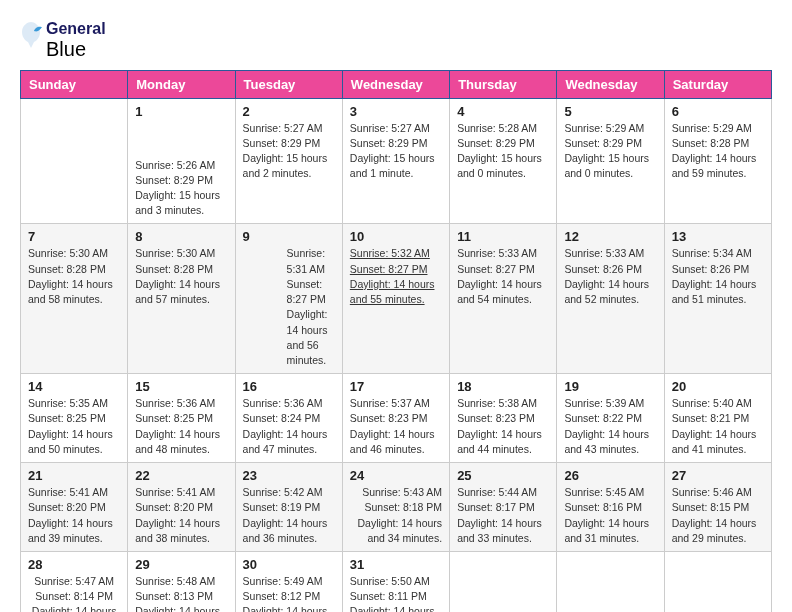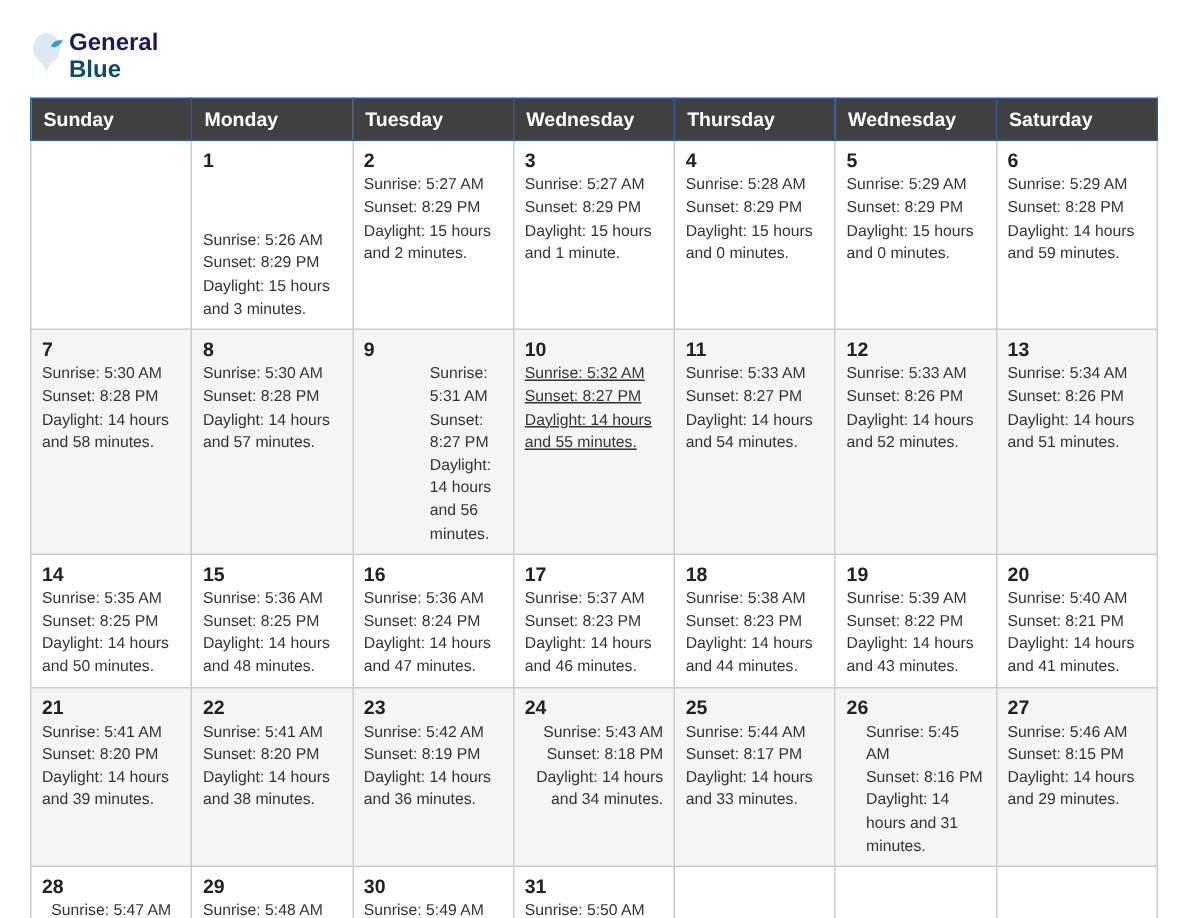--- a/index.html
+++ b/index.html
@@ -33,21 +33,21 @@
       font-size: 16px;
       color: #333;
       margin-top: 2px;
     }
     .calendar {
       width: 100%;
       border-collapse: collapse;
       border: 1px solid #ccc;
     }
     .calendar th {
-      background-color: #404040;
+      background-color: #ec4899;
       color: #fff;
       text-align: left;
       padding: 6px 8px;
       font-size: 13px;
       border: 1px solid #2a5a9a;
     }
     .calendar td {
       border: 1px solid #ccc;
       vertical-align: top;
       padding: 5px 7px;
@@ -77,21 +77,21 @@
 <body>
 
 <div class="header">
   <div class="logo">
     <svg width="22" height="28" viewBox="0 0 22 28">
       <path d="M11 2 C14 2 20 5 20 12 C20 16 18 20 14 22 L11 28 L8 22 C4 20 2 16 2 12 C2 5 8 2 11 2Z" fill="#1a6fc4" opacity="0.15"></path>
       <path d="M16 8 C18 6 22 7 22 7 C22 7 20 10 18 11 C16 12 14 11 14 11 C14 11 14 10 16 8Z" fill="#3a9ad9"></path>
     </svg>
     <div style="display:flex;flex-direction:column;line-height:1.1;">
       <span style="font-size:16px;color:#1a1a5e;font-weight:bold;">General</span>
-      <span style="font-size:16px;color:#0c4a6e;font-weight:bold;">Blue</span>
+      <span style="font-size:20px;color:#000000;font-weight:normal;">Blue</span>
     </div>
   </div>
   <div class="title-block">
     <div class="main-title"></div>
     <div class="subtitle"></div>
   </div>
 </div>
 
 <table class="calendar">
   <thead>
@@ -259,21 +259,21 @@
 Daylight: 14 hours and 34 minutes.</div>
         </td>
         <td>
           <div class="day-number">25</div>
           <div class="day-info" style="white-space: pre-line;">Sunrise: 5:44 AM
 Sunset: 8:17 PM
 Daylight: 14 hours and 33 minutes.</div>
         </td>
         <td>
           <div class="day-number">26</div>
-          <div class="day-info" style="white-space: pre-line; margin-left: 13px;">Sunrise: 5:45 AM
+          <div class="day-info" style="white-space: pre-line;">Sunrise: 5:45 AM
 Sunset: 8:16 PM
 Daylight: 14 hours and 31 minutes.</div>
         </td>
         <td>
           <div class="day-number">27</div>
           <div class="day-info" style="white-space: pre-line;">Sunrise: 5:46 AM
 Sunset: 8:15 PM
 Daylight: 14 hours and 29 minutes.</div>
         </td>
       </tr>

